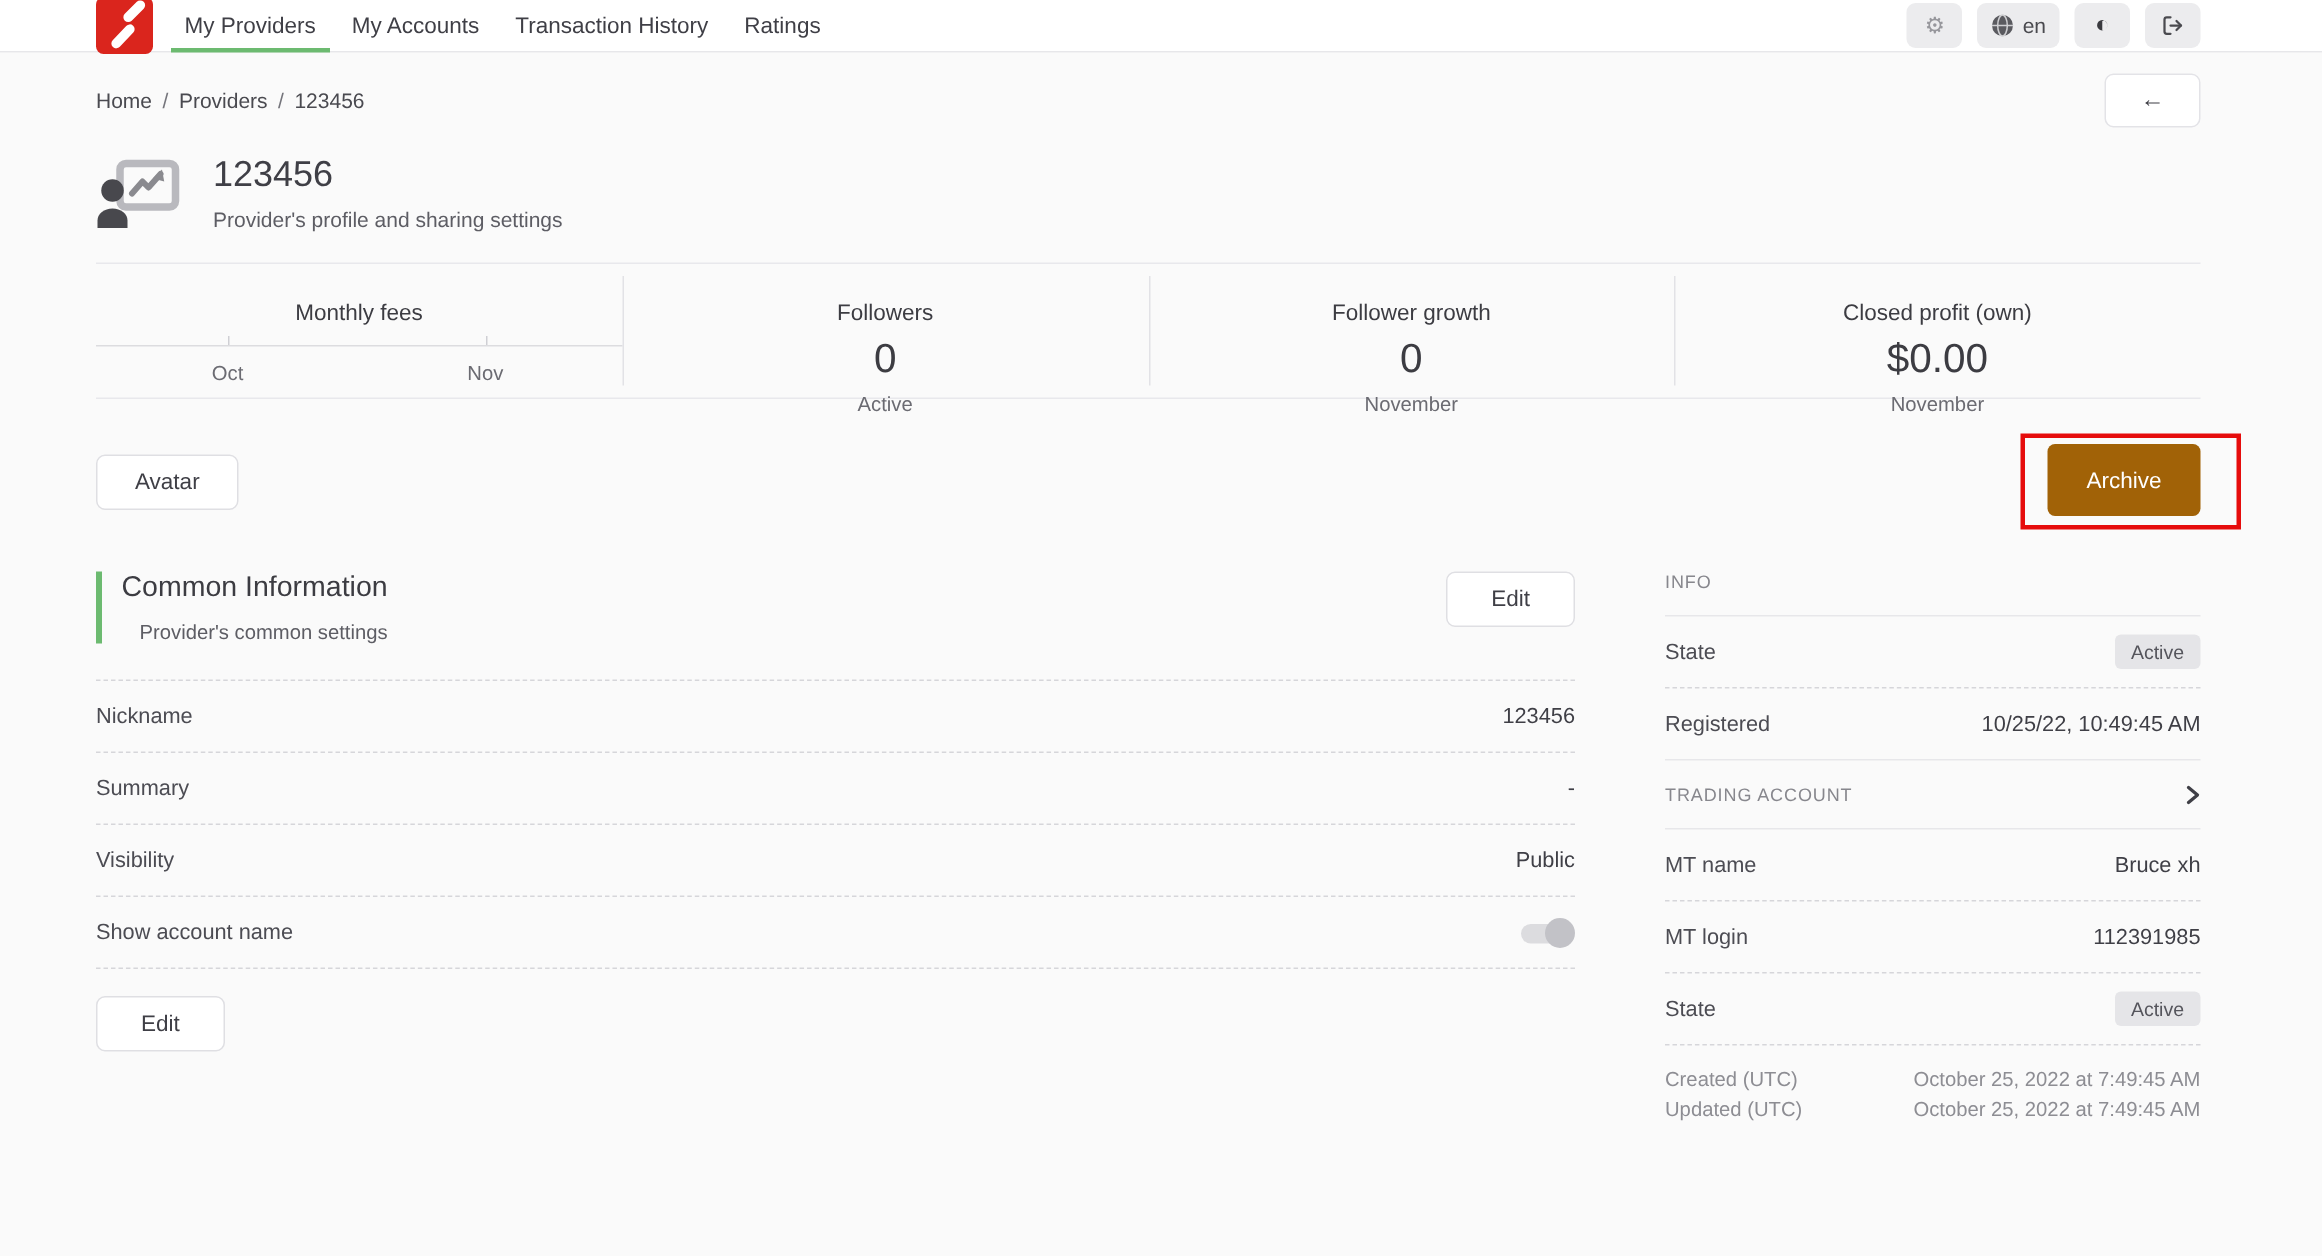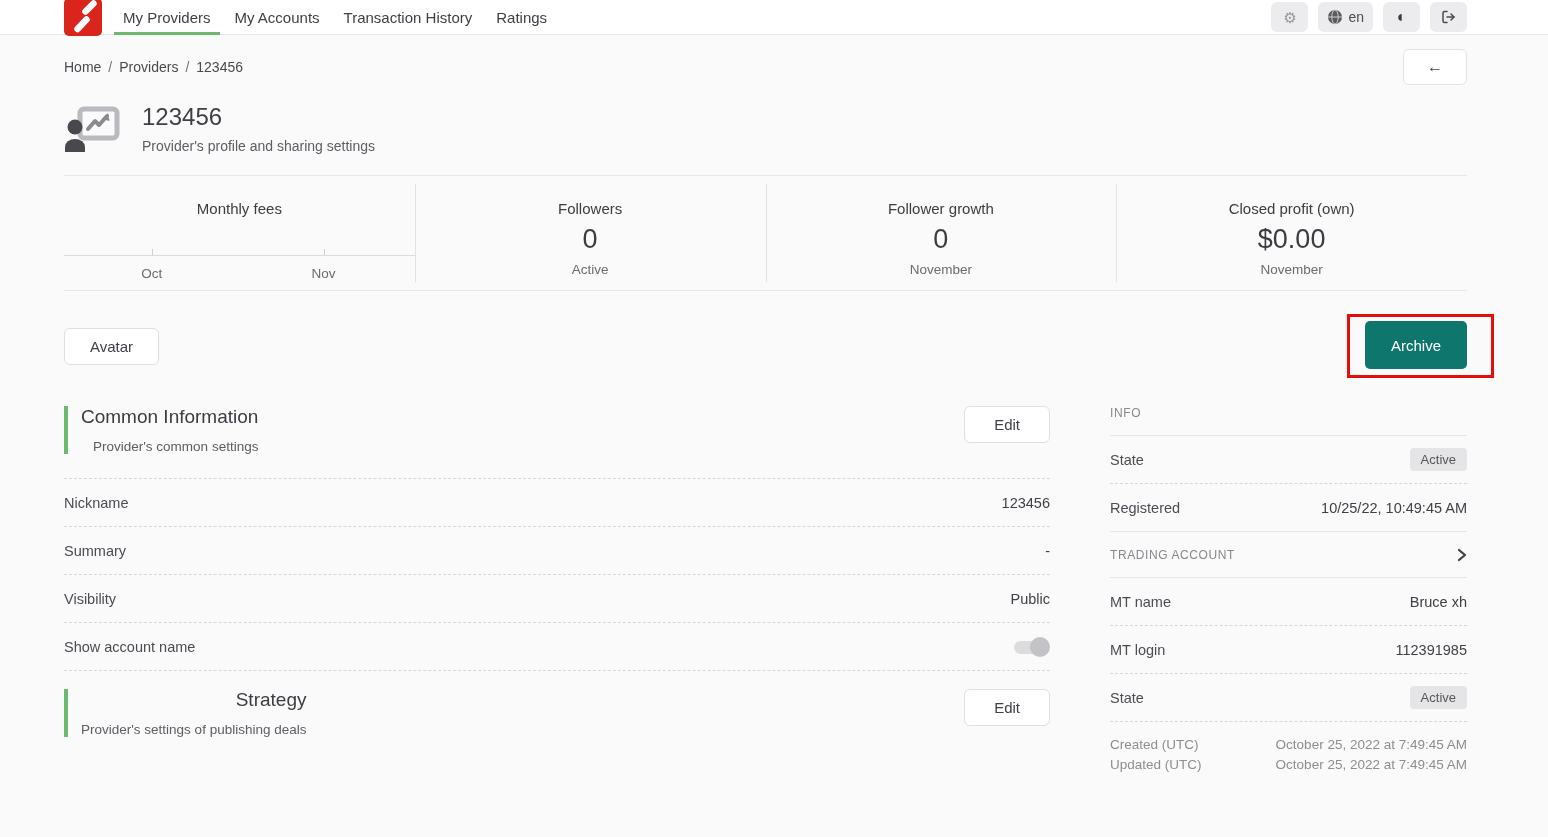--- a/index.html
+++ b/index.html
@@ -49,21 +49,21 @@
     font-family:"Liberation Sans", sans-serif;
   }
 
   
   .page-head { padding:14px 81px 0 64px; display:flex; align-items:center; gap:22px; }
   .page-head-text .title { font-size:24px; color:#3f3f46; }
   .page-head-text .subtitle { font-size:14px; color:#5d5d64; margin-top:7px; }
 
   
   .stats {
-    margin:21px 81px 0 64px; height:116px; display:flex;
+    margin:21px 81px 0 64px; height:91px; display:flex;
     border-top:1px solid #e8e8ec; border-bottom:1px solid #e8e8ec;
   }
   .stat-cell { flex:1; position:relative; display:flex; flex-direction:column; align-items:center; }
   .stat-cell + .stat-cell::before {
     content:""; position:absolute; left:0; top:8px; bottom:8px; width:1px; background:#e2e2e6;
   }
   .stat-title { margin-top:24px; font-size:15px; color:#3c3c42; }
   .stat-value { margin-top:7px; font-size:27px; color:#3c3c42; }
   .stat-caption { margin-top:7px; font-size:13.5px; color:#6b6b72; }
   .mini-axis { position:absolute; left:0; right:0; bottom:34px; height:1px; background:#dcdcdf; }
@@ -77,21 +77,21 @@
     margin:27px 81px 0 64px; display:flex; align-items:center; justify-content:space-between; height:56px;
   }
   .btn-plain {
     height:37px; padding:0 25px; background:#fff; border:1px solid #dfdfe3; border-radius:6px;
     font-size:15px; color:#3f3f46; cursor:pointer; font-family:"Liberation Sans", sans-serif;
   }
   .annot-box {
     border:3px solid #e60c0c; padding:4px 24px 6px 15px; margin-right:-27px;
   }
   .btn-archive {
-    height:48px; padding:0 26px; background:#0f766e; border:none; border-radius:5px;
+    height:48px; padding:0 26px; background:#a16207; border:none; border-radius:5px;
     font-size:15px; color:#ffffff; cursor:pointer; font-family:"Liberation Sans", sans-serif;
   }
 
   
   .main { display:flex; padding:24px 81px 0 64px; gap:60px; }
   .col-left { flex:1; min-width:0; }
   .col-right { width:357px; flex:none; }
 
   .section-head { display:flex; justify-content:space-between; align-items:flex-start; padding:8px 0 24px; }
   .section-head.second { padding-top:18px; }
@@ -267,24 +267,20 @@
       <div class="row">
         <span class="lbl">Show account name</span>
         <span class="switch off">
           <span class="track"></span>
           <span class="knob"></span>
         </span>
       </div>
     </div>
 
     <div class="section-head second">
-      <div class="section-title-block">
-        <div class="section-title">Strategy</div>
-        <div class="section-subtitle">Provider's settings of publishing deals</div>
-      </div>
       <button class="btn-edit">Edit</button>
     </div>
 
 
   </div>
 
   <div class="col-right">
 
     <div class="side-heading">
       <span>INFO</span>

